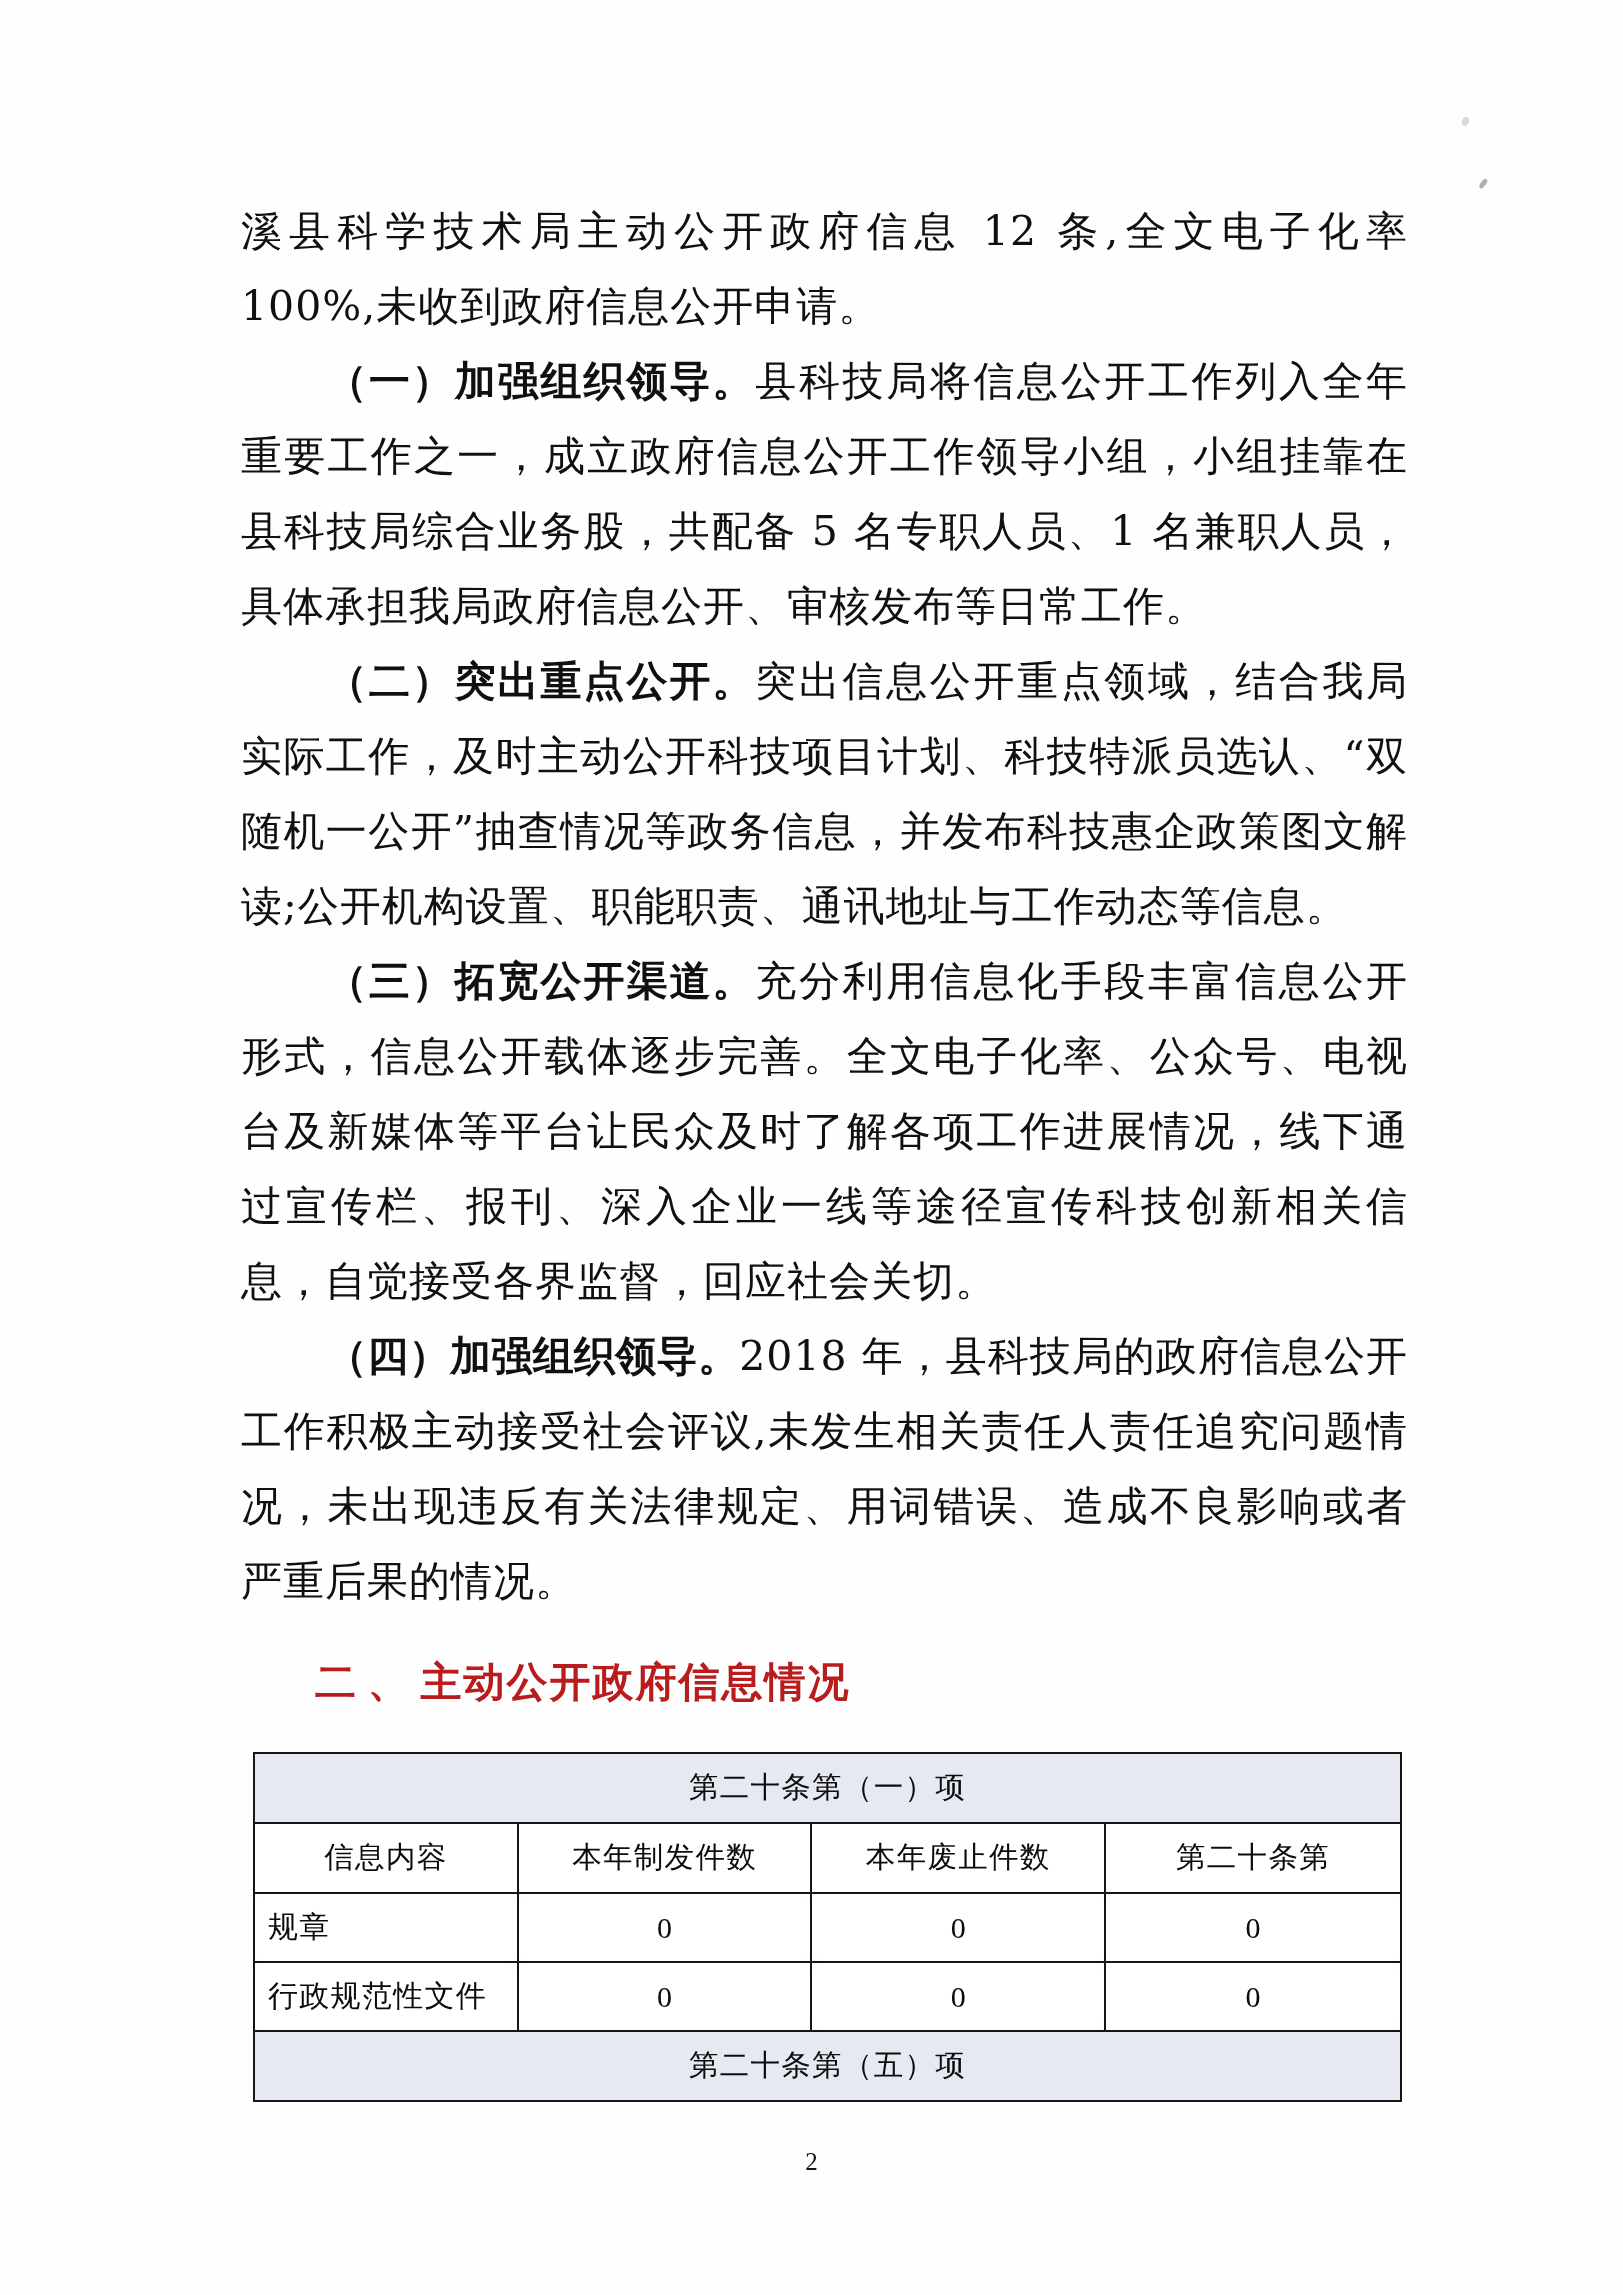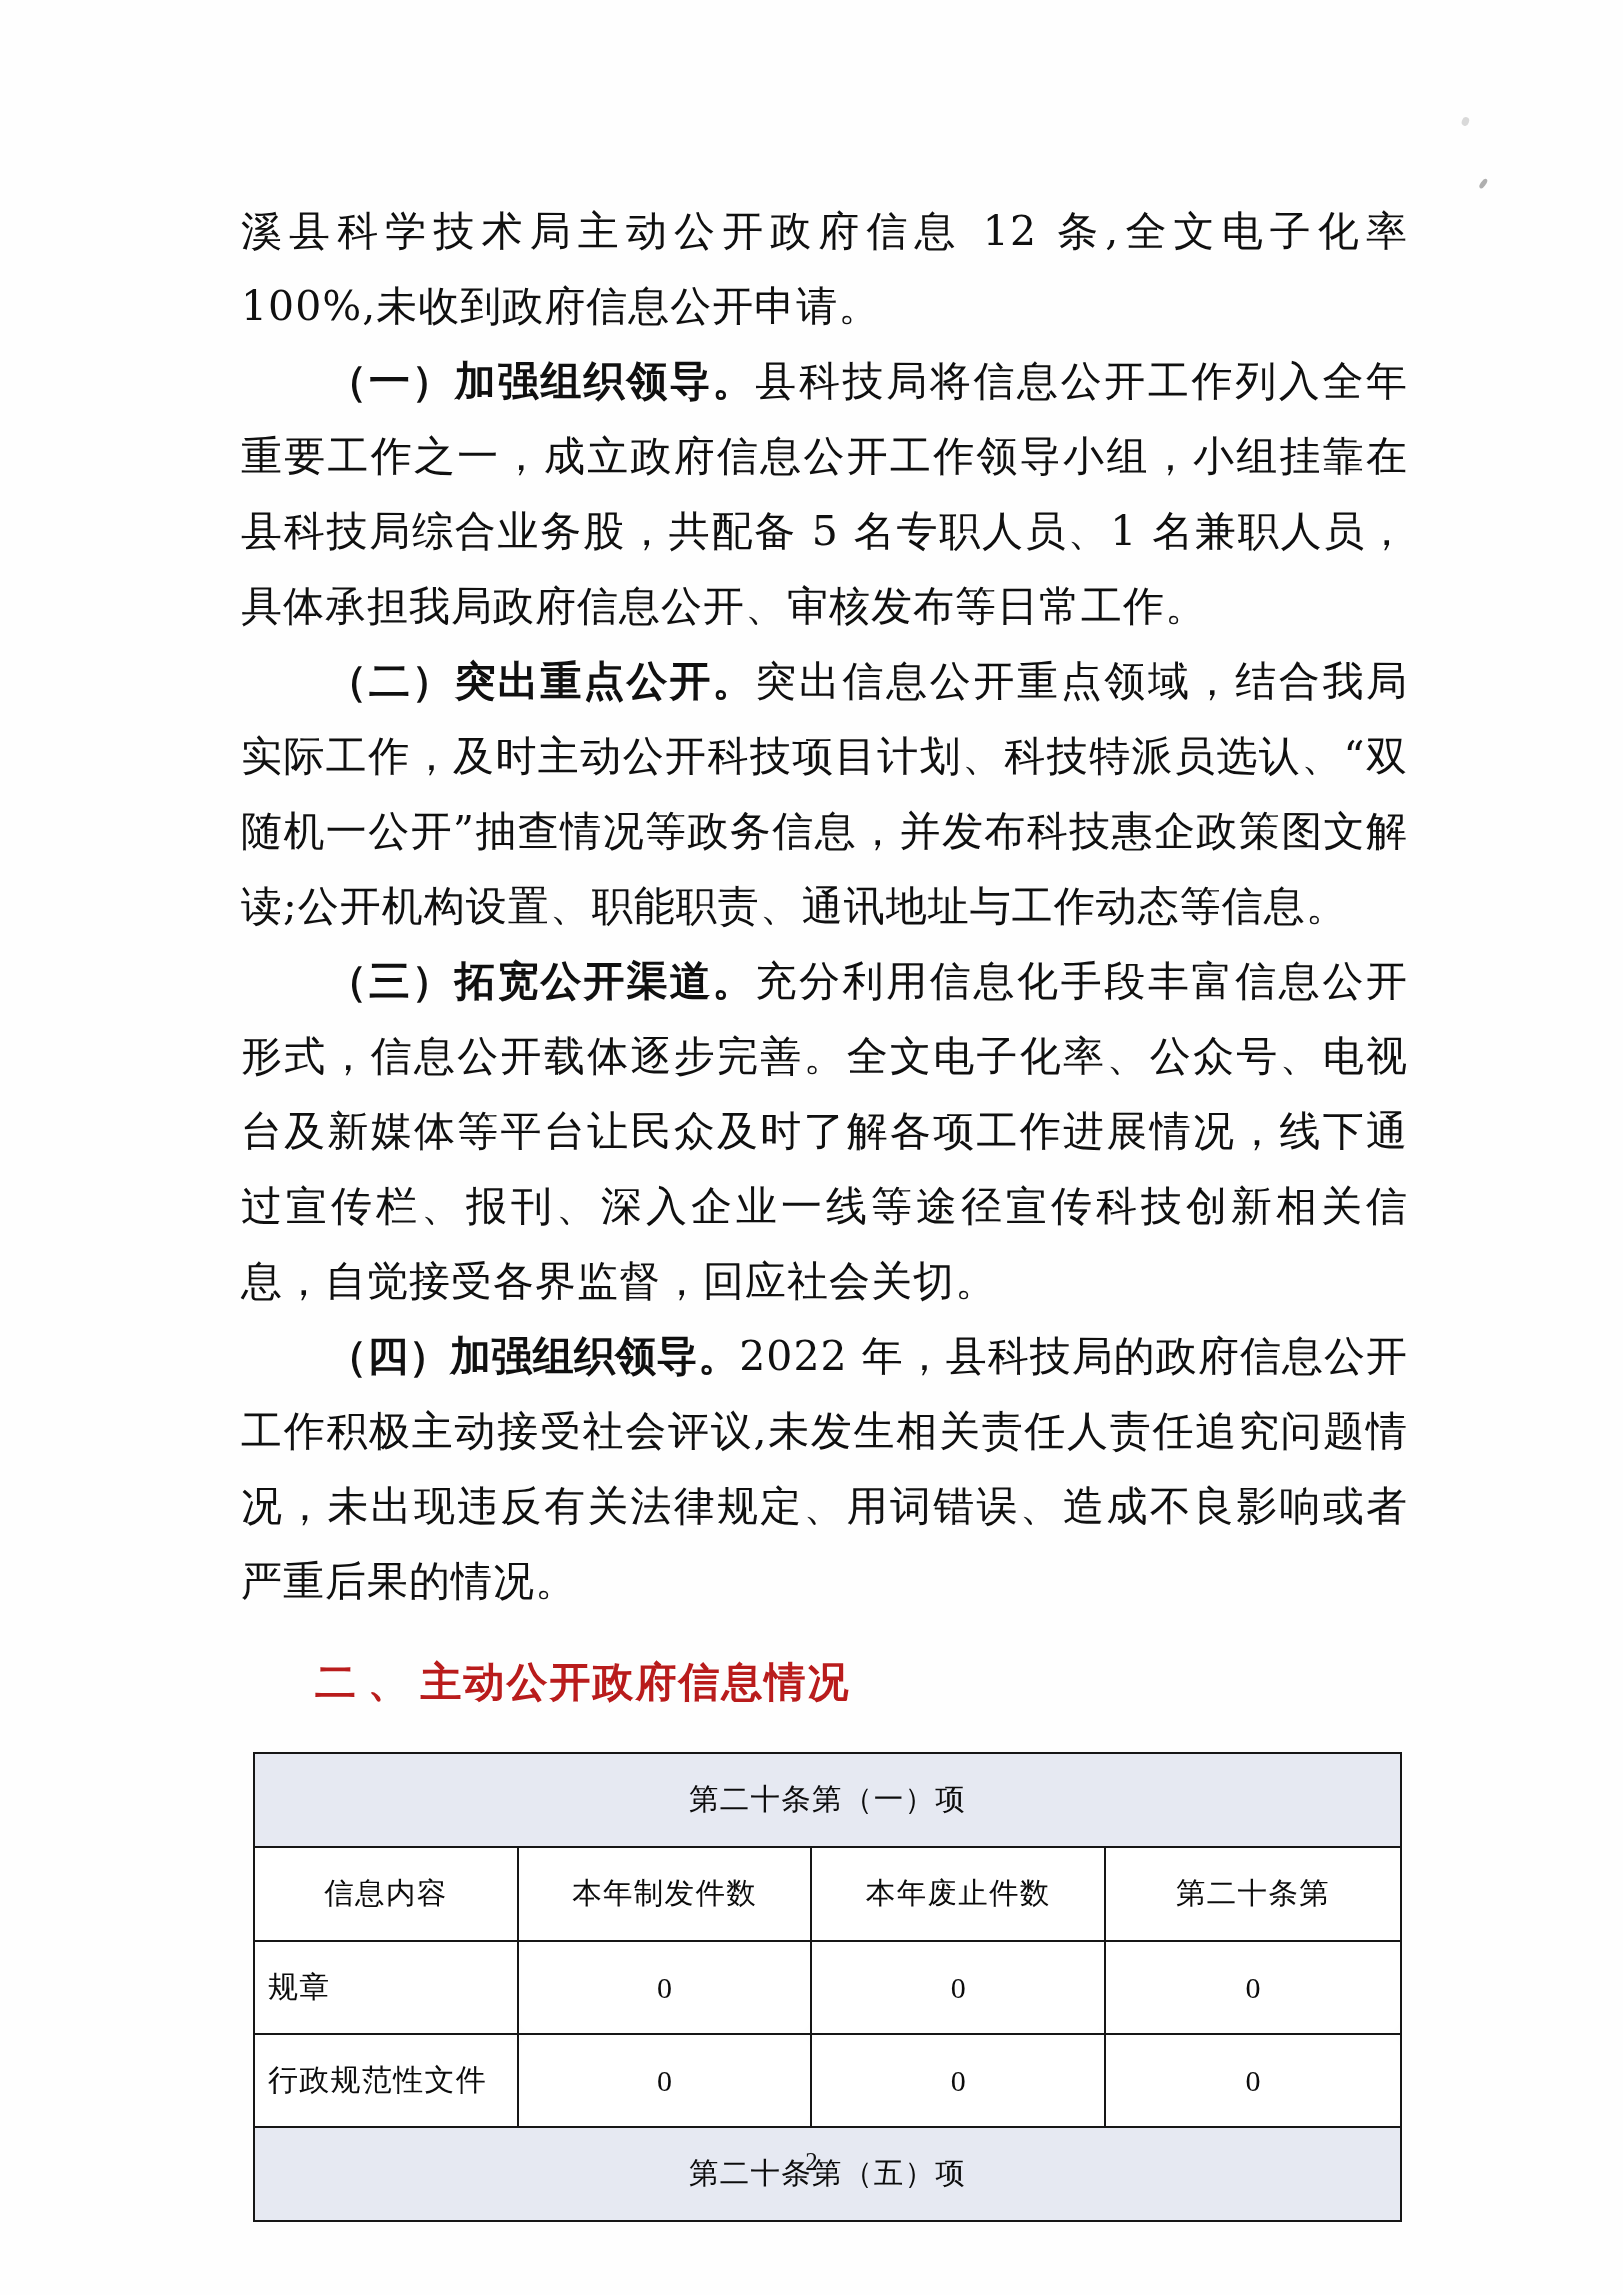--- a/index.html
+++ b/index.html
@@ -85,21 +85,21 @@
     border-collapse: collapse;
     table-layout: fixed;
     font-family: "Liberation Serif", "DejaVu Serif", serif;
   }
   table.gov td {
     border: 2px solid #161616;
     text-align: center;
     vertical-align: middle;
     font-size: 29.5px;
     color: #0c0c0c;
-    padding: 16px;
+    padding: 4px;
   }
   table.gov tr.band td {
     background: #e6e9f2;
     height: 60px;
     font-size: 29.5px;
     letter-spacing: 1.3px;
   }
   table.gov tr.colhead td {
     height: 60px;
     letter-spacing: 1.3px;
@@ -145,21 +145,21 @@
   <div class="body-col">
 
     <p class="para"><span>溪县科学技术局主动公开政府信息 12 条,全文电子化率 100%,未收到政府信息公开申请。</span></p>
 
     <p class="para indent"><span class="lead">（一）加强组织领导。</span><span>县科技局将信息公开工作列入全年重要工作之一，成立政府信息公开工作领导小组，小组挂靠在县科技局综合业务股，共配备 5 名专职人员、1 名兼职人员，具体承担我局政府信息公开、审核发布等日常工作。</span></p>
 
     <p class="para indent"><span class="lead">（二）突出重点公开。</span><span>突出信息公开重点领域，结合我局实际工作，及时主动公开科技项目计划、科技特派员选认、“双随机一公开”抽查情况等政务信息，并发布科技惠企政策图文解读;公开机构设置、职能职责、通讯地址与工作动态等信息。</span></p>
 
     <p class="para indent"><span class="lead">（三）拓宽公开渠道。</span><span>充分利用信息化手段丰富信息公开形式，信息公开载体逐步完善。全文电子化率、公众号、电视台及新媒体等平台让民众及时了解各项工作进展情况，线下通过宣传栏、报刊、深入企业一线等途径宣传科技创新相关信息，自觉接受各界监督，回应社会关切。</span></p>
 
-    <p class="para indent"><span class="lead">（四）加强组织领导。</span><span>2022 年，县科技局的政府信息公开工作积极主动接受社会评议,未发生相关责任人责任追究问题情况，未出现违反有关法律规定、用词错误、造成不良影响或者严重后果的情况。</span></p>
+    <p class="para indent"><span class="lead">（四）加强组织领导。</span><span>2018 年，县科技局的政府信息公开工作积极主动接受社会评议,未发生相关责任人责任追究问题情况，未出现违反有关法律规定、用词错误、造成不良影响或者严重后果的情况。</span></p>
 
   </div>
 
   <div class="sec-heading"><span class="num">二、</span><span>主动公开政府信息情况</span></div>
 
   <div class="tbl-wrap">
     <table class="gov">
       <colgroup>
         <col style="width:23%">
         <col style="width:25.6%">

